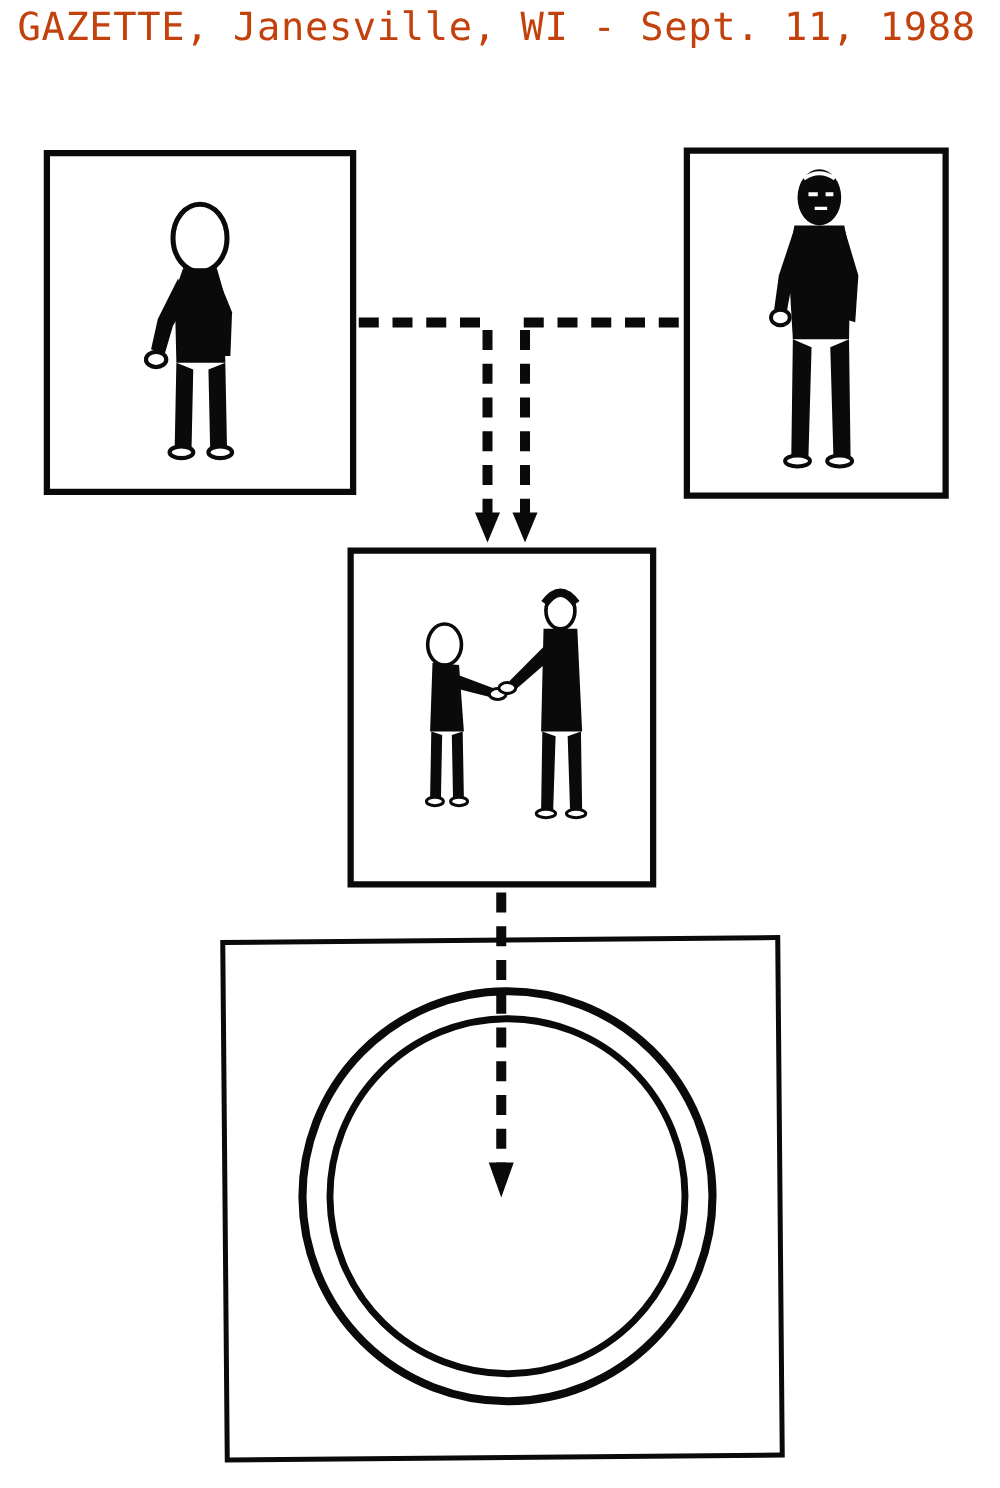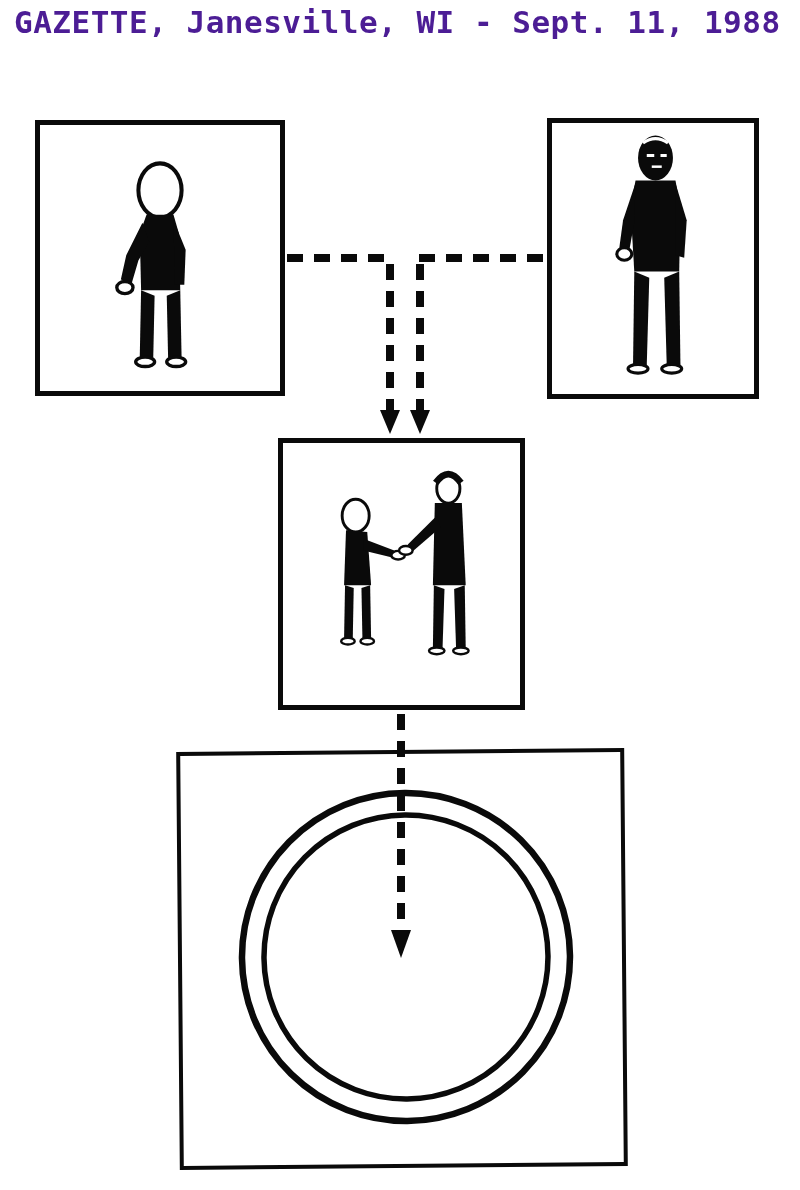--- a/index.html
+++ b/index.html
@@ -13,22 +13,22 @@
   #page {
     position: relative;
     width: 800px; height: 1190px;
     background: #ffffff;
   }
   .page-title {
     position: absolute;
     left: 14px; top: 4px;
     width: 786px;
     font-size: 31px;
-    font-weight: 700;
-    color: #4c1d95;
+    font-weight: 400;
+    color: #c2410c;
     letter-spacing: 0.5px;
     white-space: nowrap;
   }
   .box {
     position: absolute;
     background: #ffffff;
     border: 5px solid #0a0a0a;
     box-sizing: border-box;
     display: flex;
     align-items: flex-end;

